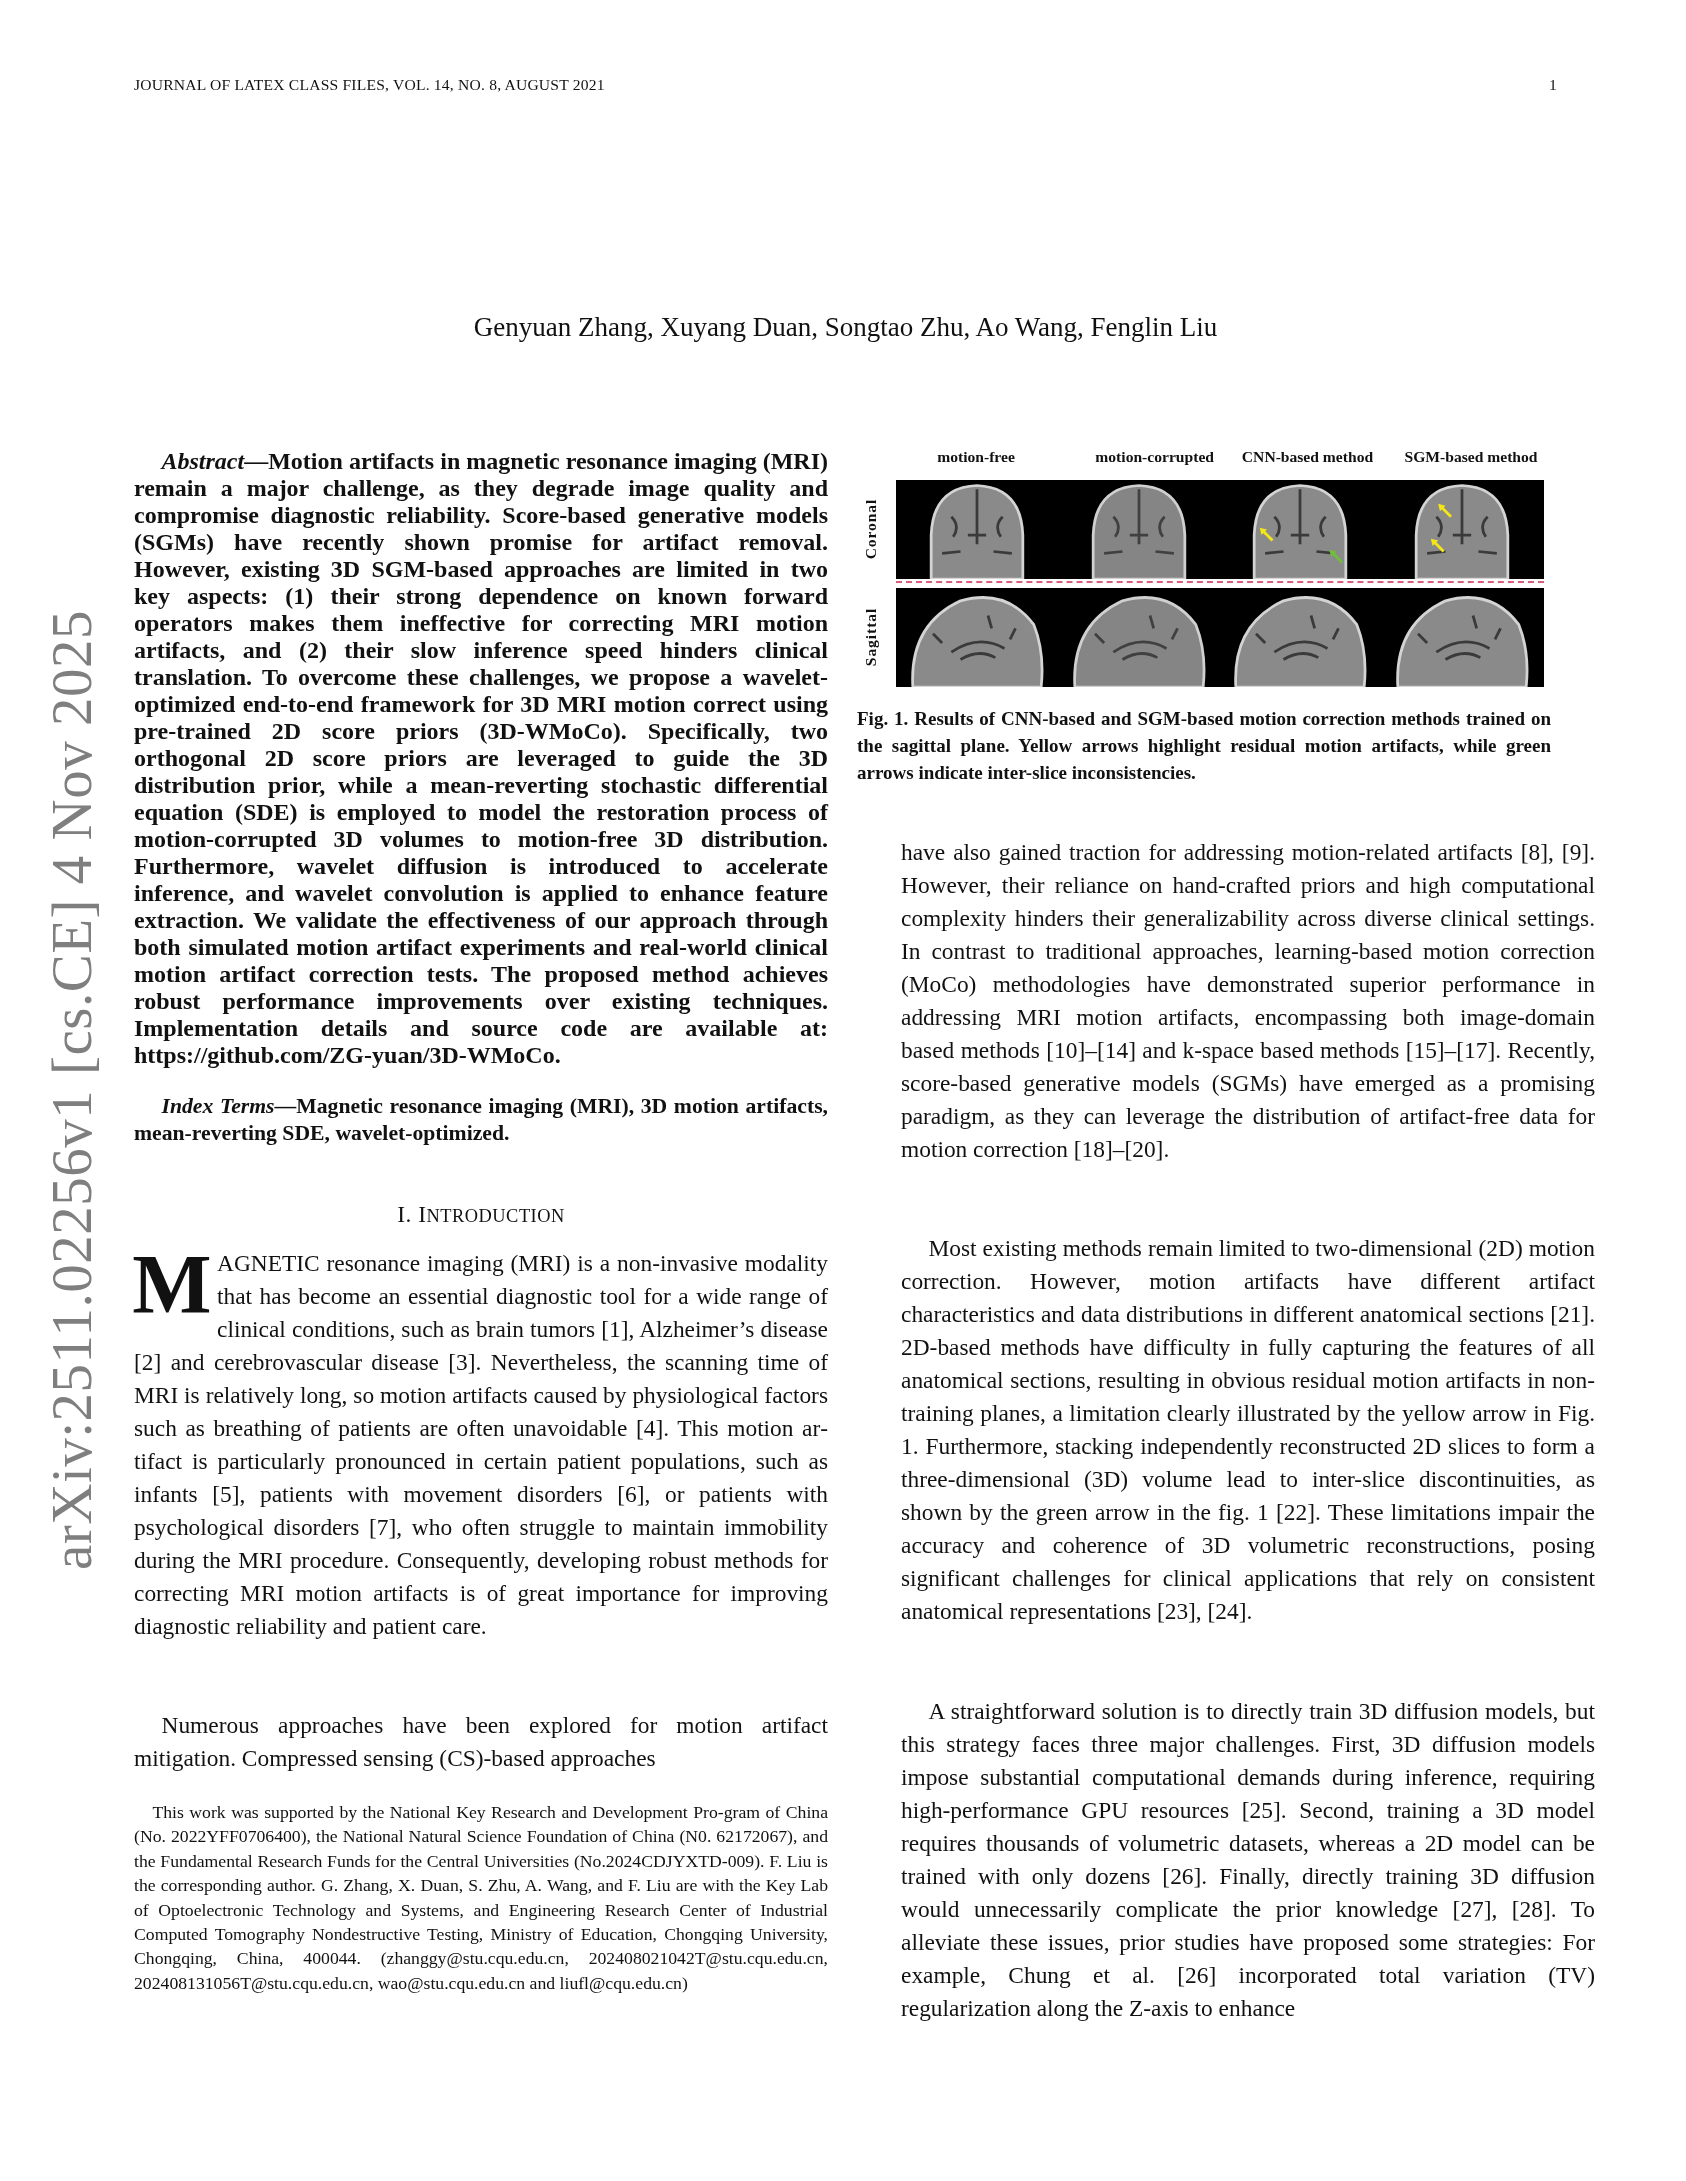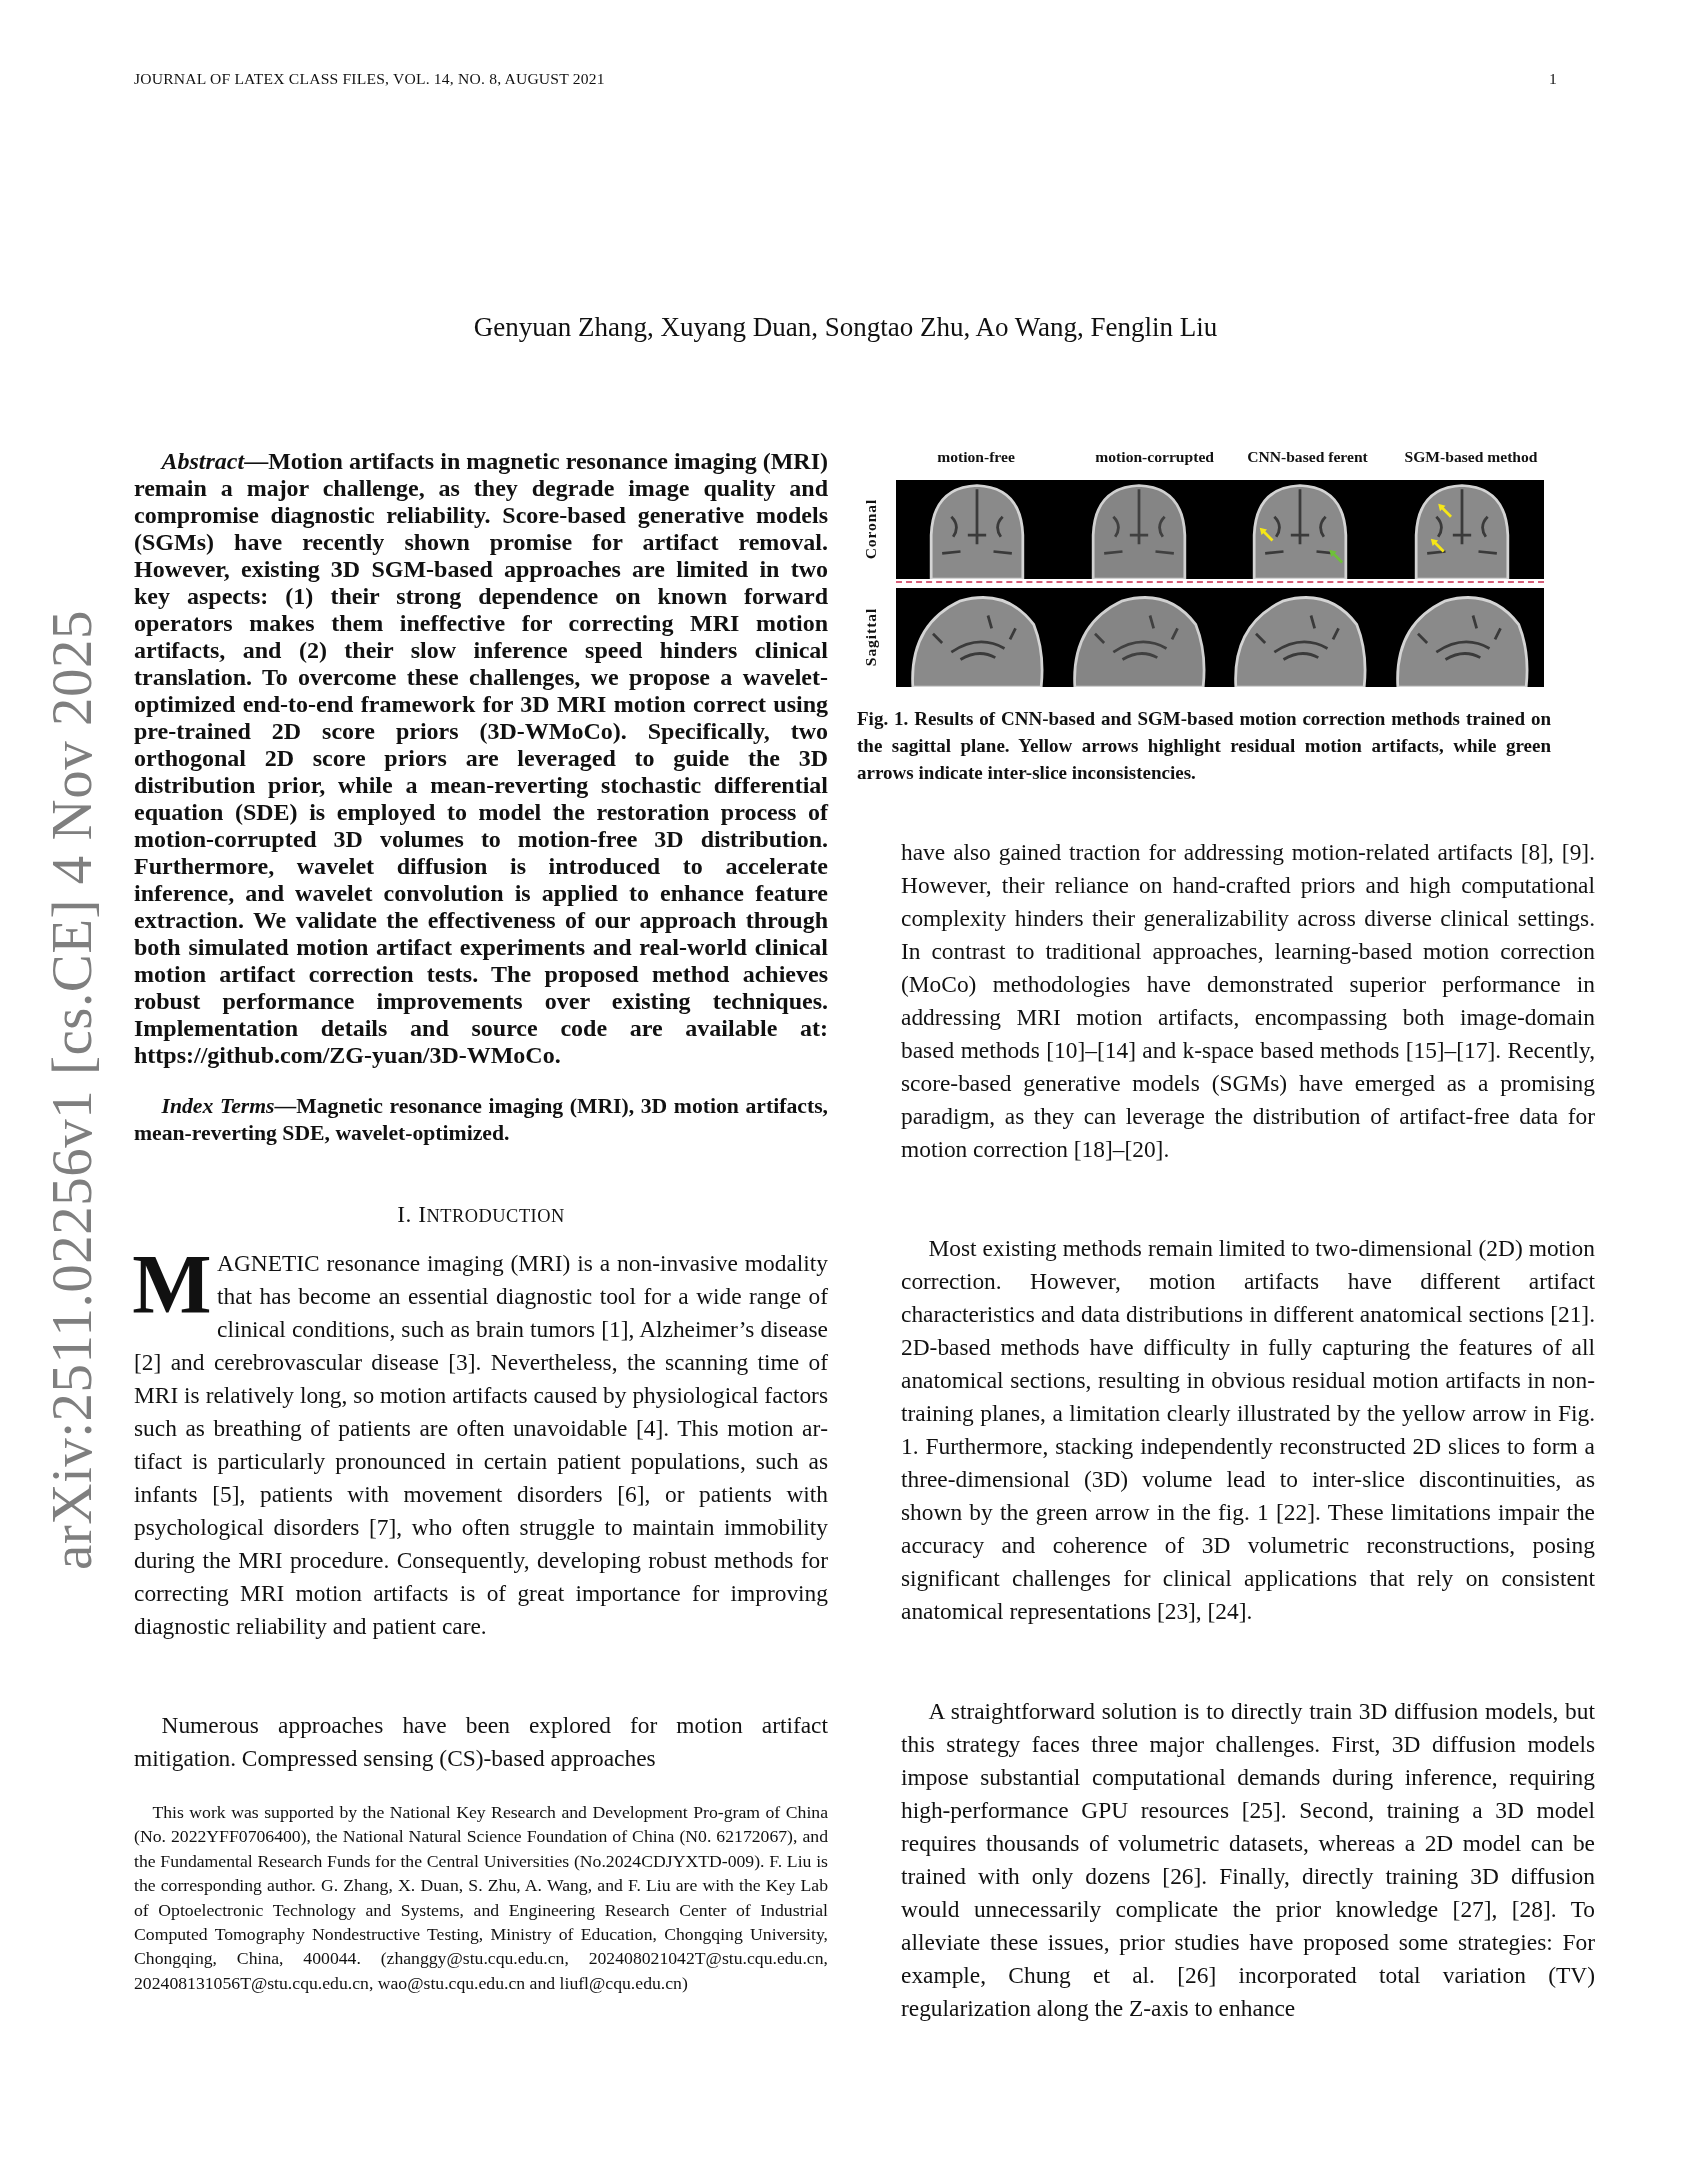--- a/index.html
+++ b/index.html
@@ -1,19 +1,19 @@
 <!DOCTYPE html>
 <html style="font-size:14.7px"><head>
 <meta charset="utf-8">
 <style>
   * { box-sizing: border-box; margin: 0; padding: 0; }
   html, body { width: 1686px; height: 2182px; background: #ffffff; }
   body { position: relative; font-family: "Liberation Serif", "DejaVu Serif", serif; color: #111; overflow: hidden; }
 
-  .running-head { position: absolute; top: 70px; left: 134px; width: 1423px; height: 22px; font-size: 15.6px; letter-spacing: 0.2px; }
+  .running-head { position: absolute; top: 76px; left: 134px; width: 1423px; height: 22px; font-size: 15.6px; letter-spacing: 0.2px; }
   .running-head .journal { position: absolute; left: 0; top: 0; }
   .running-head .page-num { position: absolute; right: 0; top: 0; }
 
   .arxiv-stamp { position: absolute; left: 40px; top: 1570px; width: 973px; height: 64px; transform-origin: 0 0; transform: rotate(-90deg); font-size: 57px; color: #7f7f7f; white-space: nowrap; letter-spacing: 0.5px; line-height: 64px; }
 
   .title { position: absolute; top: 154px; left: 129px; width: 1433px; text-align: center; font-size: 46px; line-height: 74px; }
   .authors { position: absolute; top: 312px; left: 129px; width: 1433px; text-align: center; font-size: 27px; }
 
   .col { position: absolute; width: 694px; font-size: 23.4px; line-height: 33px; text-align: justify; hyphens: manual; }
   .col-left { left: 134px; }
@@ -79,21 +79,21 @@
   <span class="dropcap">M</span><span>AGNETIC resonance imaging (MRI) is a non-invasive modality that has become an essential diagnostic tool for a wide range of clinical conditions, such as brain tumors [1], Alzheimer’s disease [2] and cerebrovascular disease [3]. Nevertheless, the scanning time of MRI is relatively long, so motion artifacts caused by physiological factors such as breathing of patients are often unavoidable [4]. This motion ar­tifact is particularly pronounced in certain patient populations, such as infants [5], patients with movement disorders [6], or patients with psychological disorders [7], who often struggle to maintain immobility during the MRI procedure. Consequently, developing robust methods for correcting MRI motion artifacts is of great importance for improving diagnostic reliability and patient care.</span>
 </div>
 <div class="col col-left intro-p2">Numerous approaches have been explored for motion ar­tifact mitigation. Compressed sensing (CS)-based approaches</div>
 
 <div class="col col-left footnote">This work was supported by the National Key Research and Devel­opment Pro-gram of China (No. 2022YFF0706400), the National Natural Science Foundation of China (N0. 62172067), and the Fundamental Research Funds for the Central Universities (No.2024CDJYXTD-009). F. Liu is the corresponding author. G. Zhang, X. Duan, S. Zhu, A. Wang, and F. Liu are with the Key Lab of Optoelectronic Technology and Systems, and Engineering Research Center of Industrial Computed Tomography Nonde­structive Testing, Ministry of Education, Chongqing University, Chongqing, China, 400044. (zhanggy@stu.cqu.edu.cn, 202408021042T@stu.cqu.edu.cn, 202408131056T@stu.cqu.edu.cn, wao@stu.cqu.edu.cn and liufl@cqu.edu.cn)</div>
 
 <div class="figure" style="height:257px;">
   <div class="fig-col-labels">
     <span class="fig-col-label" style="left:13px;width:138px;">motion-free</span>
     <span class="fig-col-label" style="left:173px;width:147px;text-align:right;">motion-corrupted</span>
-    <span class="fig-col-label" style="left:331px;width:165px;">CNN-based ferent</span>
+    <span class="fig-col-label" style="left:331px;width:165px;">CNN-based method</span>
     <span class="fig-col-label" style="left:496px;width:162px;">SGM-based method</span>
   </div>
   <span class="fig-row-label" style="top:79px;left:-16.5px;">Coronal</span>
   <span class="fig-row-label" style="top:187px;left:-14.7px;">Sagittal</span>
 
   <div class="fig-panel coronal">
     <div class="brain" style="left:0;">
       <svg viewBox="0 0 176 108">
           <path d="M38 108 L38 60 Q40 8 88 6 Q136 8 138 60 L138 108 Z" fill="#8a8a8a" stroke="#d4d4d4" stroke-width="3"></path>
           <path d="M88 10 L88 70 M60 40 Q70 50 62 62 M116 40 Q106 50 114 62 M78 60 L98 60 M50 80 L70 78 M106 78 L126 80" stroke="#3a3a3a" stroke-width="3" fill="none"></path>

